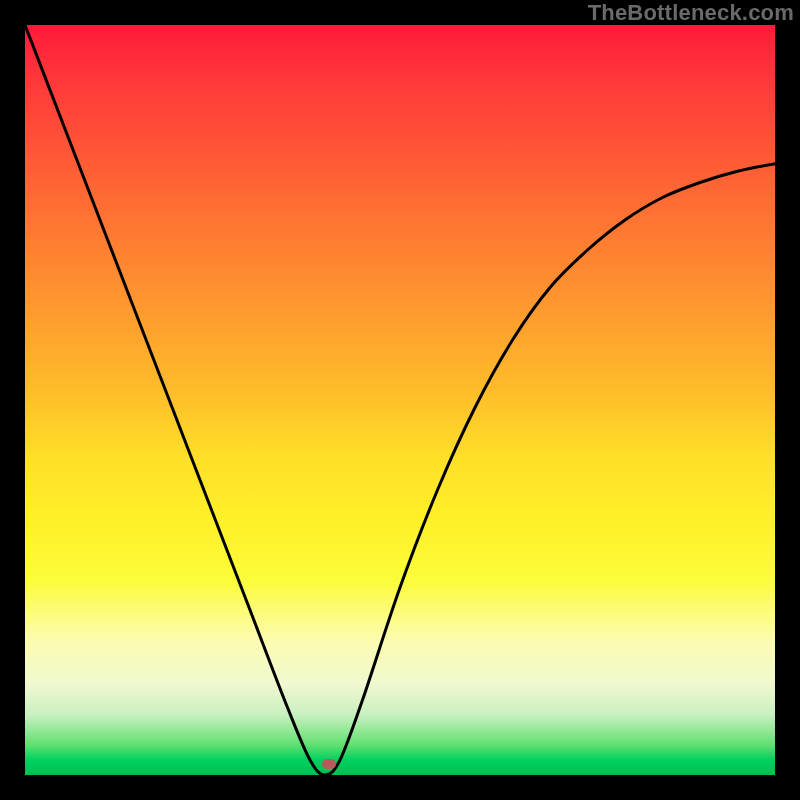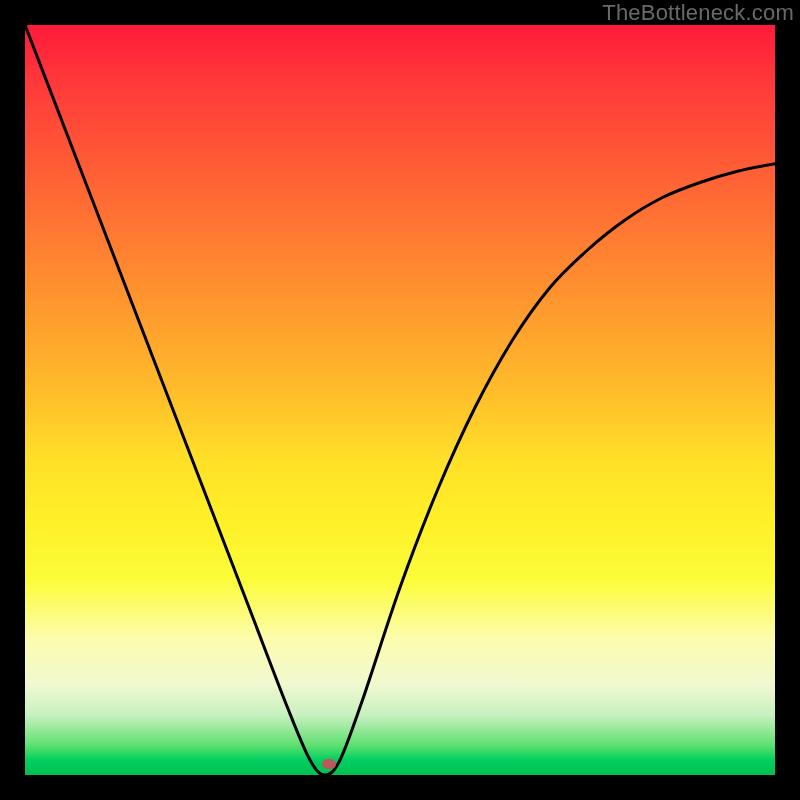--- a/index.html
+++ b/index.html
@@ -55,20 +55,21 @@
   }
   .watermark {
     position: absolute;
     top: 0px;
     right: 6px;
     color: #6a6a6a;
     font-family: Arial, Helvetica, sans-serif;
     font-size: 22px;
     letter-spacing: 0.2px;
     user-select: none;
+    font-weight: bold;
   }
 </style>
 </head>
 <body>
 
 <div class="frame">
   <div class="plot-area">
     <svg class="curve-svg" viewBox="0 0 750 750" preserveAspectRatio="none">
       <path id="curve-path" d="M 0,0 C 6.25,16.25 25,65 37.5,97.5 C 50,130 62.5,162.5 75,195 C 87.5,227.5 100,260 112.5,292.5 C 125,325 137.5,357.5 150,390 C 162.5,422.5 175,455 187.5,487.5 C 200,520 212.5,552.5 225,585 C 237.5,617.5 252.5,657.5 262.5,682.5 C 272.5,707.5 278.75,723.75 285,735 C 291.25,746.25 295,750 300,750 C 305,750 308.75,747.5 315,735 C 321.25,722.5 327.5,703.75 337.5,675 C 347.5,646.25 362.5,597.5 375,562.5 C 387.5,527.5 400.00000000000006,495 412.50000000000006,465 C 425.00000000000006,435 437.5,407.5 450,382.5 C 462.5,357.5 475,335.00000000000006 487.5,315.00000000000006 C 500,295.00000000000006 512.5,277.5 525,262.5 C 537.5,247.5 550,236.25 562.5,225 C 575,213.75 587.5,203.75 600,195 C 612.5,186.25 625,178.75 637.5,172.5 C 650,166.25 662.5,161.875 675,157.5 C 687.5,153.125 700,149.375 712.5,146.25 C 725,143.125 743.75,140 750,138.75"></path>
     </svg>

